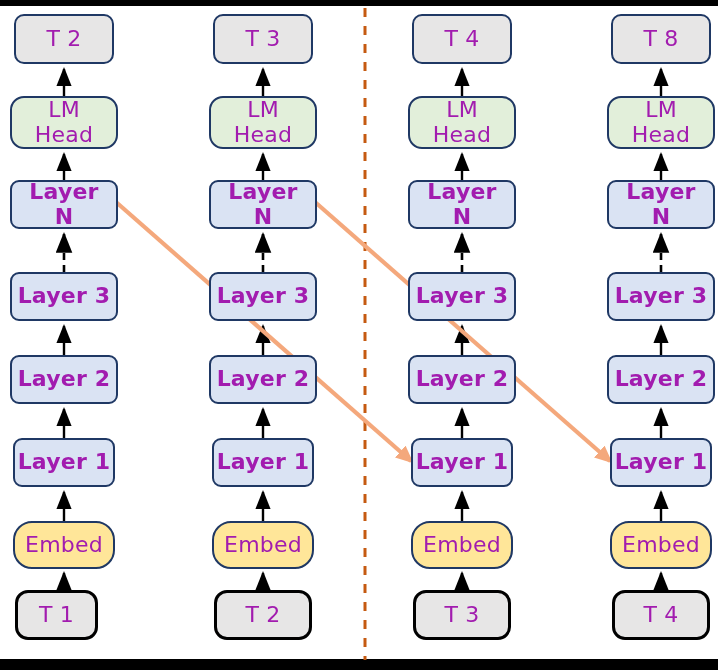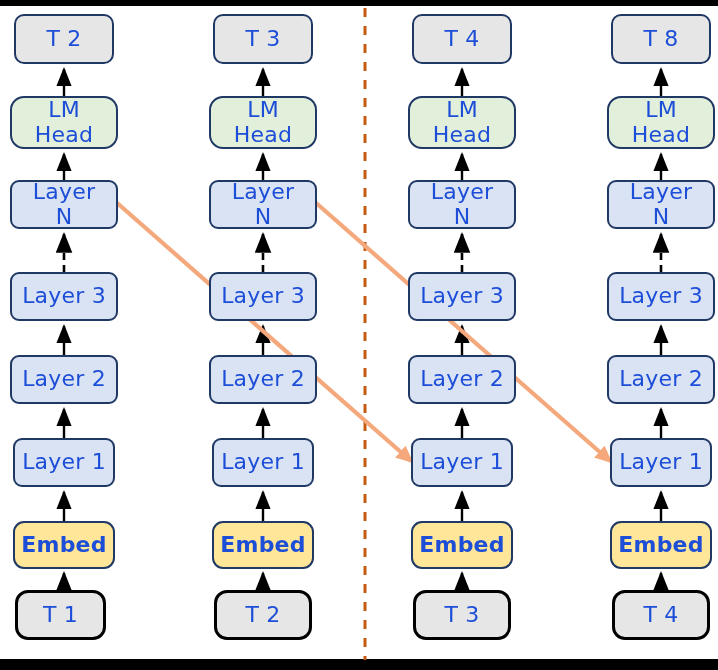--- a/index.html
+++ b/index.html
@@ -8,34 +8,34 @@
 
   .bar{position:absolute;left:0;width:718px;background:#000000;}
   #bar-top{top:0;height:6px;}
   #bar-bottom{bottom:0;height:11px;}
 
   .node{
     position:absolute;
     box-sizing:border-box;
     display:flex;align-items:center;justify-content:center;
     text-align:center;
-    color:#1d4ed8;
+    color:#a21caf;
     font-size:22px;
     line-height:1.12;
     letter-spacing:.2px;
     border:2.5px solid #1F3864;
     border-radius:9px;
     background:#ffffff;
     white-space:pre-line;
   }
   .node.token-out{background:#E7E6E6;border-color:#1F3864;border-radius:10px;}
   .node.token-in{background:#E7E6E6;border:3px solid #000000;border-radius:13px;}
   .node.lmhead{background:#E2EFDA;border-color:#1F3864;border-radius:14px;}
-  .node.layer{background:#DAE3F3;border-color:#1F3864;}
-  .node.embed{background:#FFE699;border-color:#1F3864;border-radius:11px;font-weight:bold;}
+  .node.layer{background:#DAE3F3;border-color:#1F3864;font-weight:bold;}
+  .node.embed{background:#FFE699;border-color:#1F3864;border-radius:19px;}
 
   svg.overlay{position:absolute;left:0;top:0;width:718px;height:670px;overflow:visible;}
   .divider{stroke:#C55A11;stroke-width:3;stroke-dasharray:9 9;}
   .solidarrow{stroke:#000000;stroke-width:2.4;fill:none;}
   .dotarrow{stroke:#000000;stroke-width:2.6;fill:none;stroke-dasharray:7 5;}
   .skip{stroke:#F4A87C;stroke-width:4.2;fill:none;}
 </style>
 </head>
 <body>
 
@@ -102,21 +102,21 @@
 
   <div class="node token-out" style="left:14px;top:14px;width:100px;height:50px;">T 2</div>
   <div class="node lmhead" style="left:10px;top:96px;width:108px;height:53px;">LM
 Head</div>
   <div class="node layer" style="left:10px;top:180px;width:108px;height:49px;">Layer
 N</div>
   <div class="node layer" style="left:10px;top:272px;width:108px;height:49px;">Layer 3</div>
   <div class="node layer" style="left:10px;top:355px;width:108px;height:49px;">Layer 2</div>
   <div class="node layer" style="left:13px;top:438px;width:102px;height:49px;">Layer 1</div>
   <div class="node embed" style="left:13px;top:521px;width:102px;height:48px;">Embed</div>
-  <div class="node token-in" style="left:15px;top:590px;width:91px;height:50px;">T 1</div>
+  <div class="node token-in" style="left:15px;top:590px;width:83px;height:50px;">T 1</div>
 
   <div class="node token-out" style="left:213px;top:14px;width:100px;height:50px;">T 3</div>
   <div class="node lmhead" style="left:209px;top:96px;width:108px;height:53px;">LM
 Head</div>
   <div class="node layer" style="left:209px;top:180px;width:108px;height:49px;">Layer
 N</div>
   <div class="node layer" style="left:209px;top:272px;width:108px;height:49px;">Layer 3</div>
   <div class="node layer" style="left:209px;top:355px;width:108px;height:49px;">Layer 2</div>
   <div class="node layer" style="left:212px;top:438px;width:102px;height:49px;">Layer 1</div>
   <div class="node embed" style="left:212px;top:521px;width:102px;height:48px;">Embed</div>

